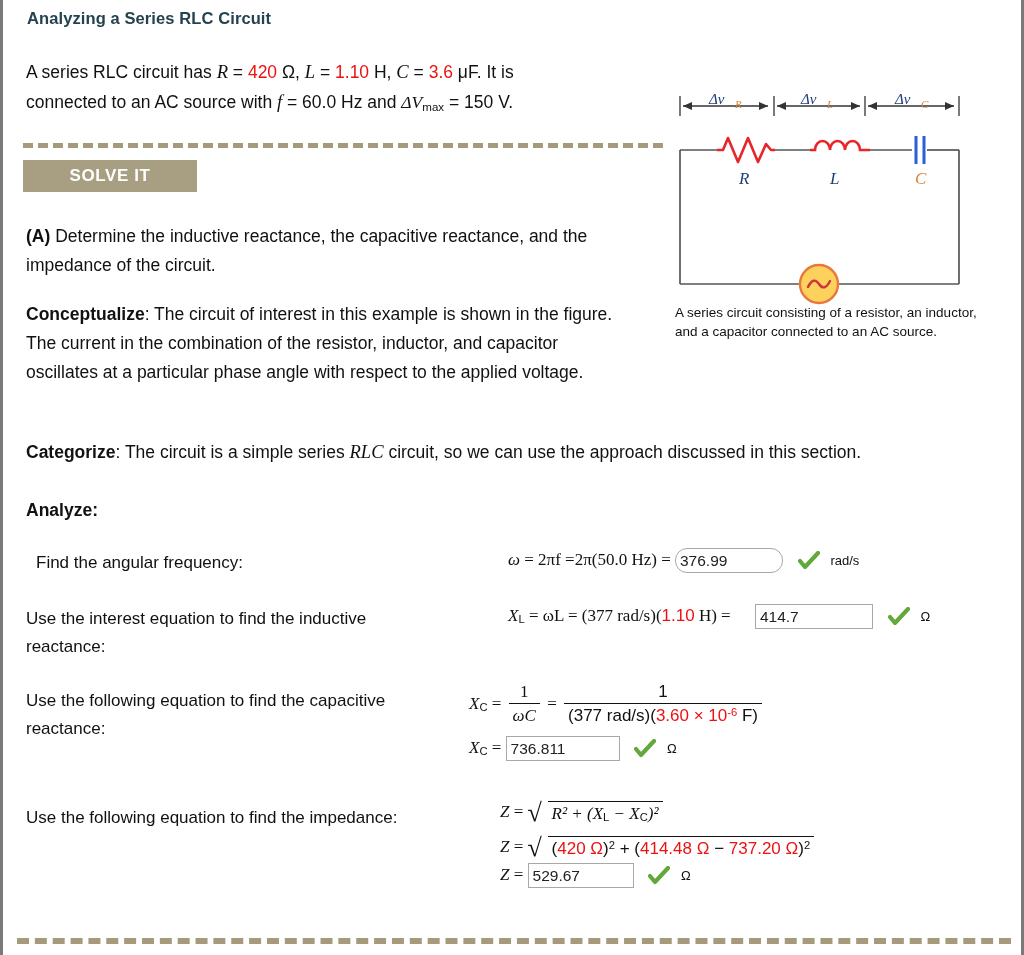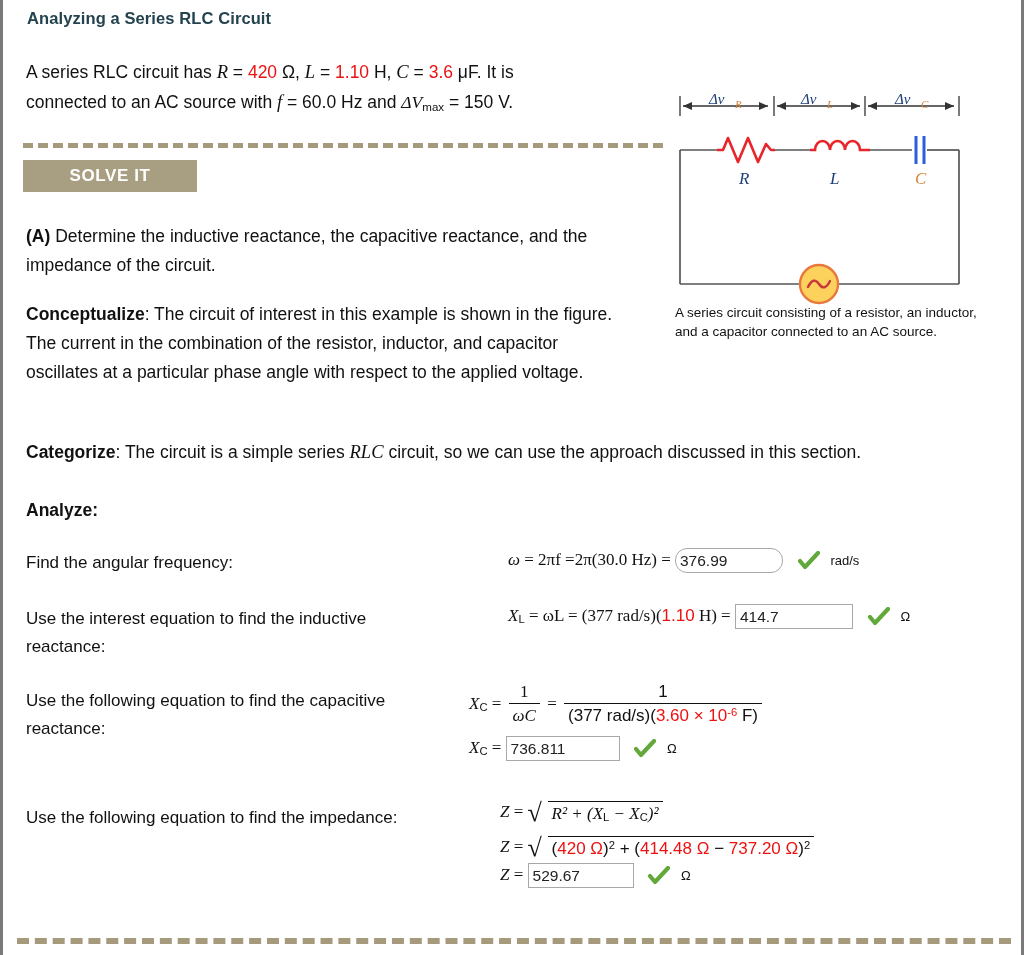--- a/index.html
+++ b/index.html
@@ -140,21 +140,21 @@
     height: 23px;
     line-height: 23px;
     padding: 0 4px;
     font-family: "Liberation Sans", sans-serif;
     font-size: 15.5px;
     color: #222;
     vertical-align: middle;
     box-sizing: content-box;
   }
   .ansbox.w1 { width: 98px; border-radius: 12px; }
-  .ansbox.w2 { width: 108px; }
+  .ansbox.w2 { width: 108px; margin-left: 20px; }
   .ansbox.w3 { width: 104px; }
   .ansbox.w4 { width: 96px; }
   .check {
     display: inline-block;
     width: 22px;
     height: 20px;
     vertical-align: middle;
     margin: 0 6px 0 10px;
   }
   .unit {
@@ -294,23 +294,23 @@
 
       <g>
         <circle cx="152" cy="196" r="19" fill="#fcd25c" stroke="#e8783c" stroke-width="2.4"></circle>
         <path d="M141,199 q5.5,-11 11,-3 q5.5,8 11,-3" stroke="#c8373a" stroke-width="2.4" fill="none" stroke-linecap="round"></path>
       </g>
     </svg>
   </div>
 
   <div class="fig-caption">A series circuit consisting of a resistor, an inductor, and a capacitor connected to an AC source.</div>
 
-  <div class="rowlabel" style="left:23px; top:549px;">Find the angular frequency:</div>
+  <div class="rowlabel" style="left:33px; top:549px;">Find the angular frequency:</div>
   <div class="mathblock" style="left:505px; top:548px;">
-    <span class="math" style="font-style:italic;">ω</span><span class="math"> = 2πf =2π(30.0 Hz) = </span><input class="ansbox w1" value="376.99" style="">
+    <span class="math" style="font-style:italic;">ω</span><span class="math"> = 2πf =2π(50.0 Hz) = </span><input class="ansbox w1" value="376.99" style="">
     <span class="check">
       <svg width="22" height="20" viewBox="0 0 22 20">
             <path d="M2,10 L7,16 L20,2" stroke="#63a83a" stroke-width="4.2" fill="none" stroke-linecap="round" stroke-linejoin="round"></path>
           </svg>
     </span>
     <span class="unit">rad/s</span>
   </div>
 
   <div class="rowlabel" style="left:23px; top:605px;">Use the interest equation to find the inductive reactance:</div>
   <div class="mathblock" style="left:505px; top:604px;">

